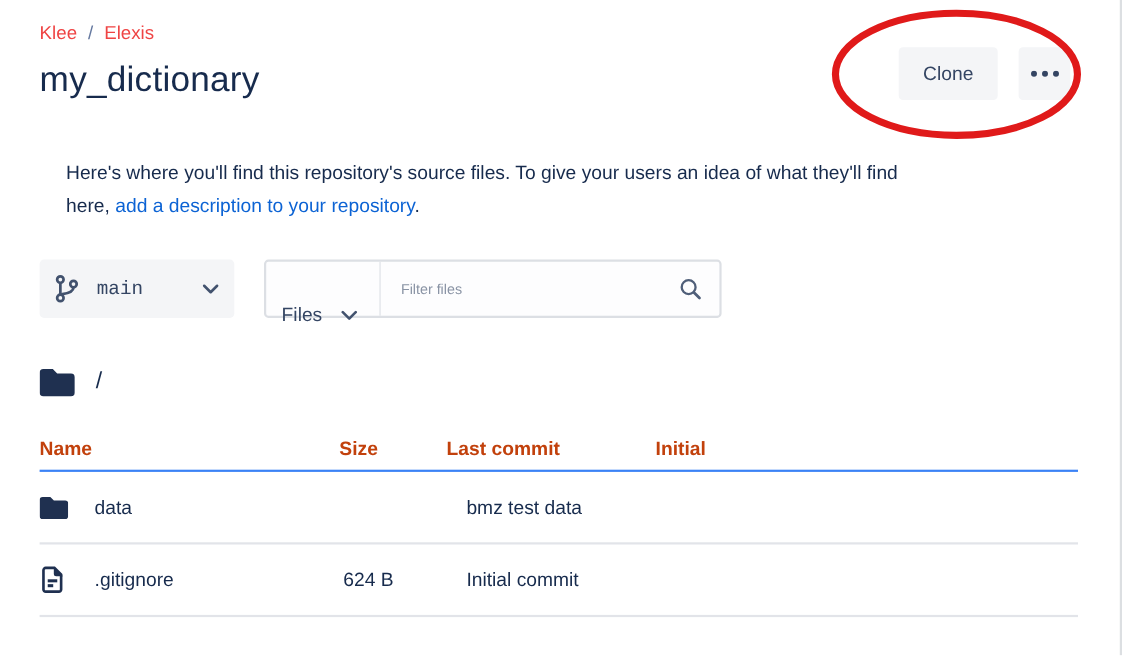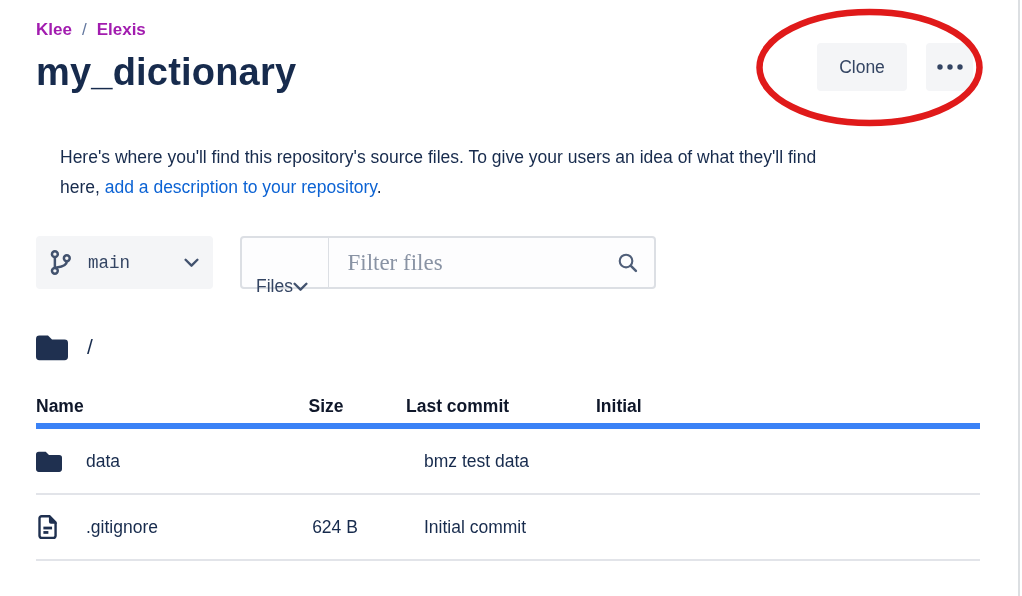--- a/index.html
+++ b/index.html
@@ -23,32 +23,31 @@
   
   .breadcrumb {
     font-size: 17px;
     color: #64789f;
     display: flex;
     align-items: center;
     gap: 10px;
     height: 24px;
   }
   .breadcrumb a {
-    color: #a21caf;
+    color: #ef4444;
     text-decoration: none;
     cursor: pointer;
-    font-weight: bold;
   }
   .breadcrumb .sep { color: #64789f; }
 
   
   h1.title {
     margin-top: 10px;
-    font-size: 38px;
-    font-weight: 700;
+    font-size: 32px;
+    font-weight: 400;
     color: #172b4d;
     letter-spacing: 0.2px;
     height: 42px;
     line-height: 40px;
   }
 
   
   .actions {
     position: absolute;
     left: 817px;
@@ -131,39 +130,40 @@
     border: 2px solid #dcdfe4;
     border-radius: 4px;
     display: flex;
     align-items: center;
   }
   .files-dd {
     background: transparent;
     border: none;
     display: flex;
     align-items: center;
+    gap: 17px;
     padding: 0 20px 0 14px;
     height: 100%;
     cursor: pointer;
     font-family: "Liberation Sans", sans-serif;
     margin-top: 48px;
   }
   .files-dd .files-label { font-size: 17.5px; color: #344563; }
   .vdiv {
     width: 1.5px;
     height: 100%;
     background: #dcdfe4;
   }
   .filterbox input {
     flex: 1;
     border: none;
     outline: none;
     background: transparent;
-    font-family: Liberation Serif, serif;
-    font-size: 23px;
+    font-family: Liberation Sans, sans-serif;
+    font-size: 13px;
     color: #a16207;
     padding-left: 18px;
     min-width: 0;
   }
   .filterbox input::placeholder { color: #8993a4; }
   .search-icon-wrap {
     display: flex;
     align-items: center;
     padding-right: 16px;
   }
@@ -184,24 +184,24 @@
   
   .filetable { margin-top: 26px; }
   .trow {
     display: grid;
     grid-template-columns: 210px 88px 154px 1fr;
     column-gap: 36px;
     align-items: center;
   }
   .thead {
     height: 40px;
-    border-bottom: 6px solid #3b82f6;
+    border-bottom: 2px solid #3b82f6;
     font-weight: 700;
     font-size: 17.5px;
-    color: #0f172a;
+    color: #c2410c;
   }
   .tbodyrow {
     height: 66px;
     border-bottom: 2px solid #e2e4e9;
     font-size: 17.5px;
     color: #172b4d;
     cursor: pointer;
     gap: 45px;
   }
   .cell-size, .th-size { text-align: center; }

